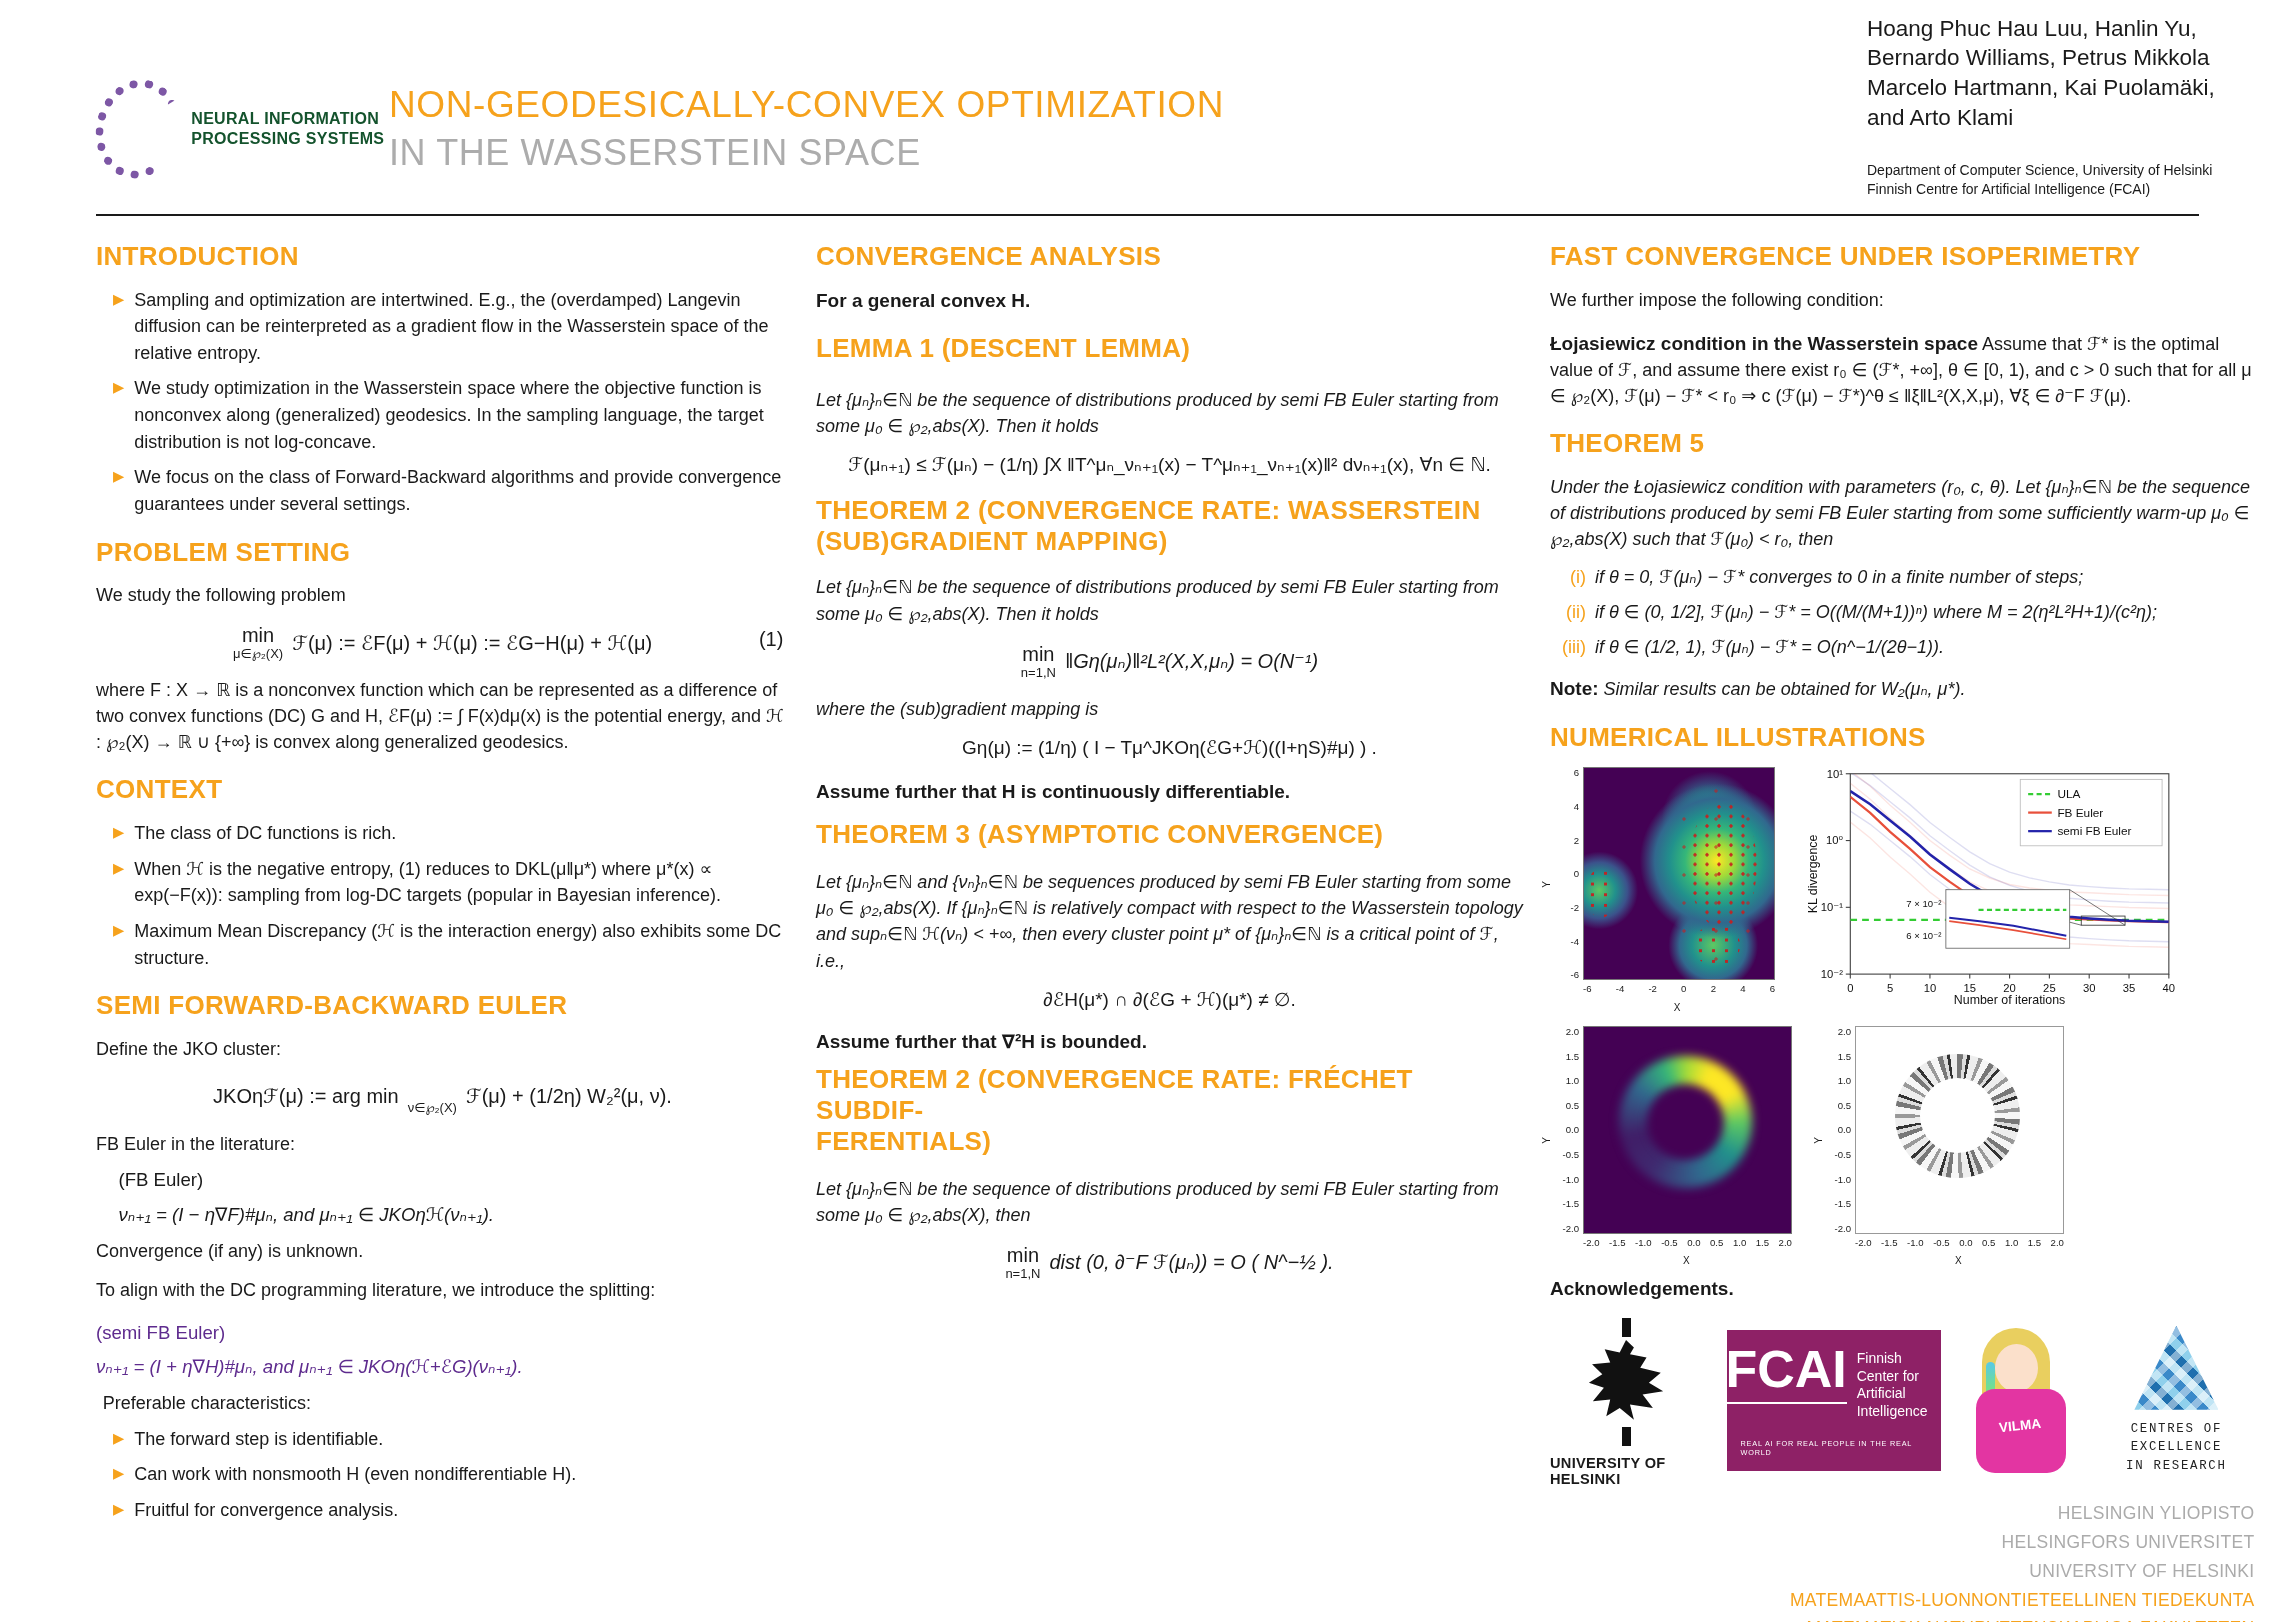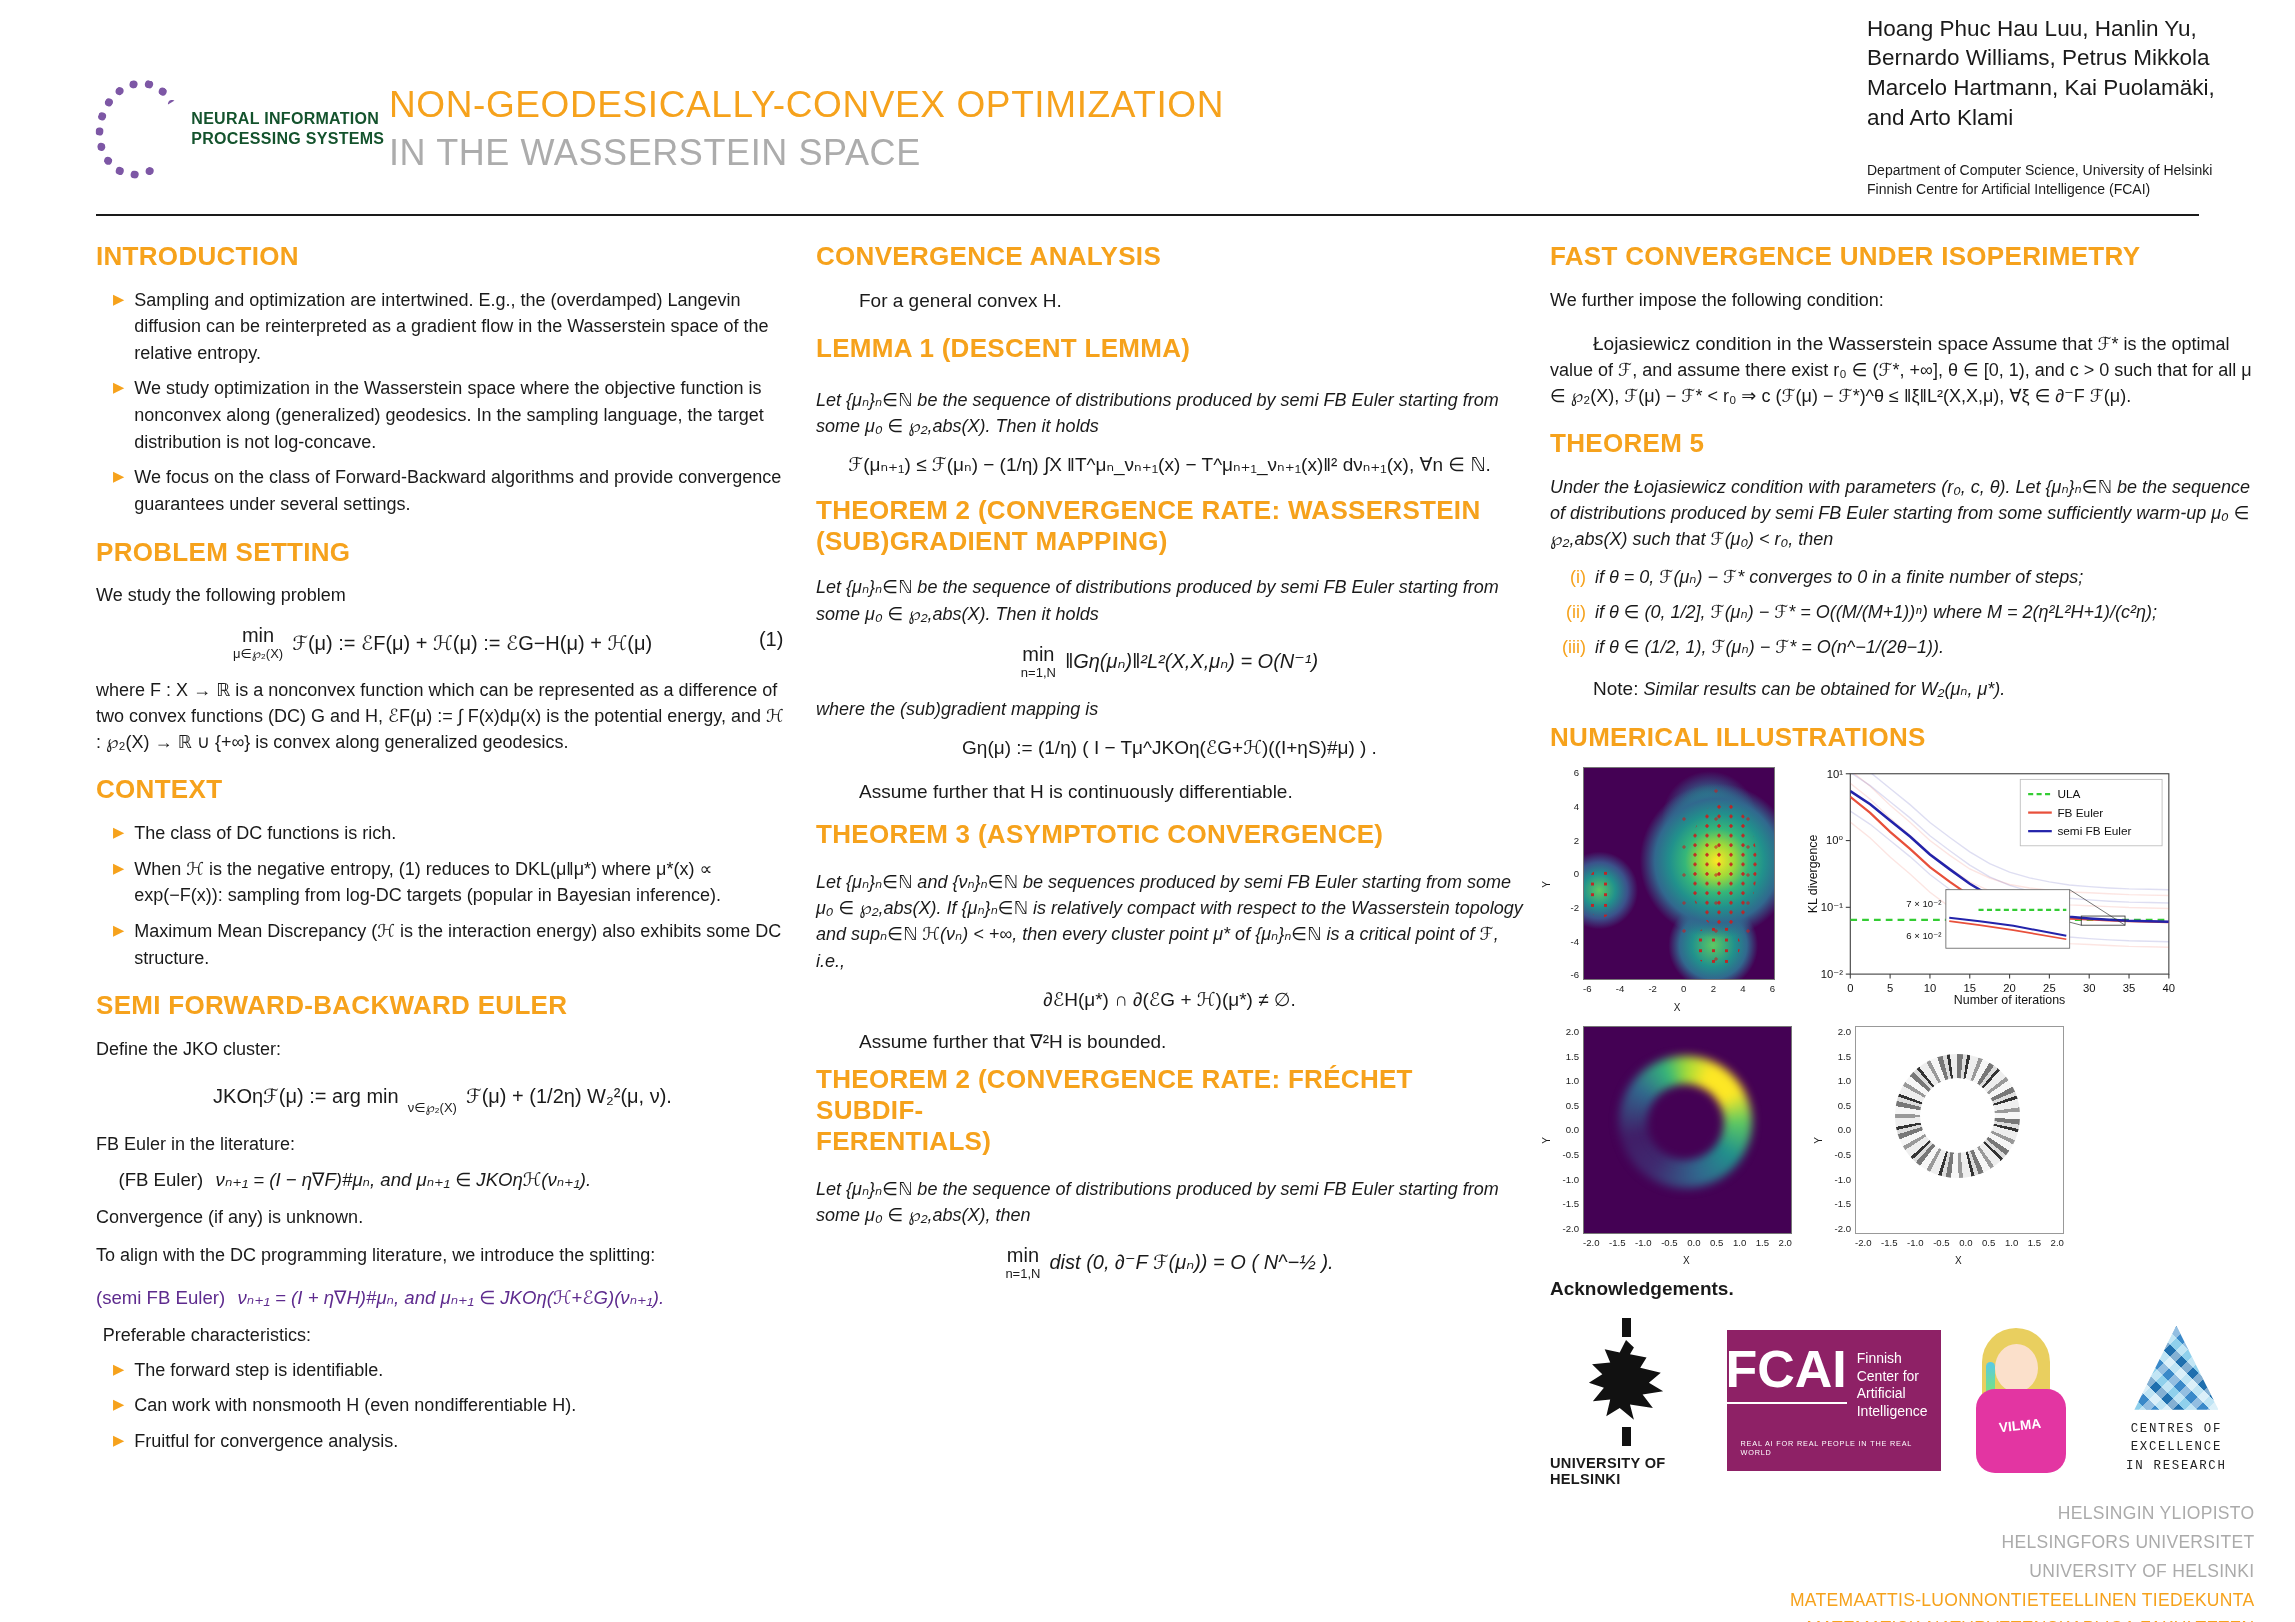--- a/index.html
+++ b/index.html
@@ -17,31 +17,31 @@
   .authors-block{margin-top:13.5px;width:394px;flex:0 0 auto;}
   .authors-block .aline{font-size:22.5px;line-height:1.32;}
   .affil{margin-top:29px;font-size:14px;line-height:1.35;}
   .rule{height:2.8px;background:#1a1a1a;margin:14.6px 96px 0 96px;}
   
   .cols{display:grid;grid-template-columns:693px 707px 710px;column-gap:27px;
     padding:5.6px 17px 0 96px;}
   .sec-h{font-size:26px;font-weight:700;color:#F6A21C;letter-spacing:0.3px;margin:19px 0 14.6px 0;}
   .body-t{font-size:18px;line-height:1.45;}
   .it{font-style:italic;}
-  .bold{font-weight:400;margin-left:43px;}
+  .bold{font-weight:700;}
   ul.blist{list-style:none;margin:3.4px 0 0 0;padding:0 0 0 17px;}
   ul.blist li{display:flex;gap:10px;margin:9px 0;font-size:18px;line-height:1.48;}
   .tri{color:#F6A21C;font-size:14.6px;line-height:1.7;flex:0 0 auto;}
   .eqrow{position:relative;display:flex;justify-content:center;align-items:center;gap:9px;
     font-size:20px;margin:16px 0;}
   .minwrap{display:inline-flex;flex-direction:column;align-items:center;}
   .minsub{font-size:13px;margin-top:-1.1px;}
   .eqnum{position:absolute;right:5.6px;top:3.4px;}
   .eqcenter{text-align:center;font-size:19px;margin:14.6px 0;}
-  .eqlabel-row{display:flex;gap:12.4px;font-size:18.6px;margin:12.4px 0 12.4px 22.5px;}
+  .eqlabel-row{display:flex;gap:12.4px;font-size:18.6px;margin:12.4px 0 12.4px 22.5px;flex-direction:column;}
   .purple{color:#5E2B8E;}
   .t5item{display:flex;gap:9px;font-size:18px;line-height:1.5;margin:8px 0;}
   .t5lab{color:#F6A21C;flex:0 0 36px;text-align:right;}
   
   .plotrow{display:flex;gap:30px;margin-top:10px;}
   .plot{display:grid;grid-template-columns:33px 1fr;grid-template-rows:1fr 29px;position:relative;}
   .p-yticks{grid-column:1;grid-row:1;display:flex;flex-direction:column;justify-content:space-between;
     align-items:flex-end;padding-right:4px;font-size:9.6px;color:#222;}
   .p-ylabel{position:absolute;left:-6.8px;top:46%;transform:rotate(-90deg);font-size:10px;}
   .p-canvas{grid-column:2;grid-row:1;position:relative;overflow:hidden;border:0.6px solid #777;}

